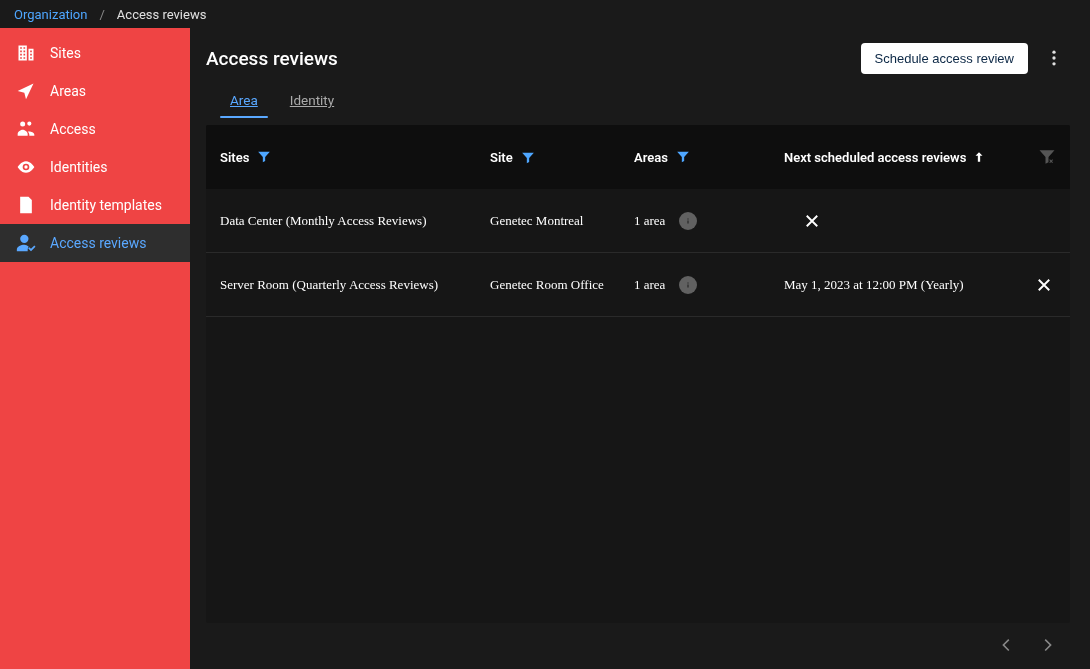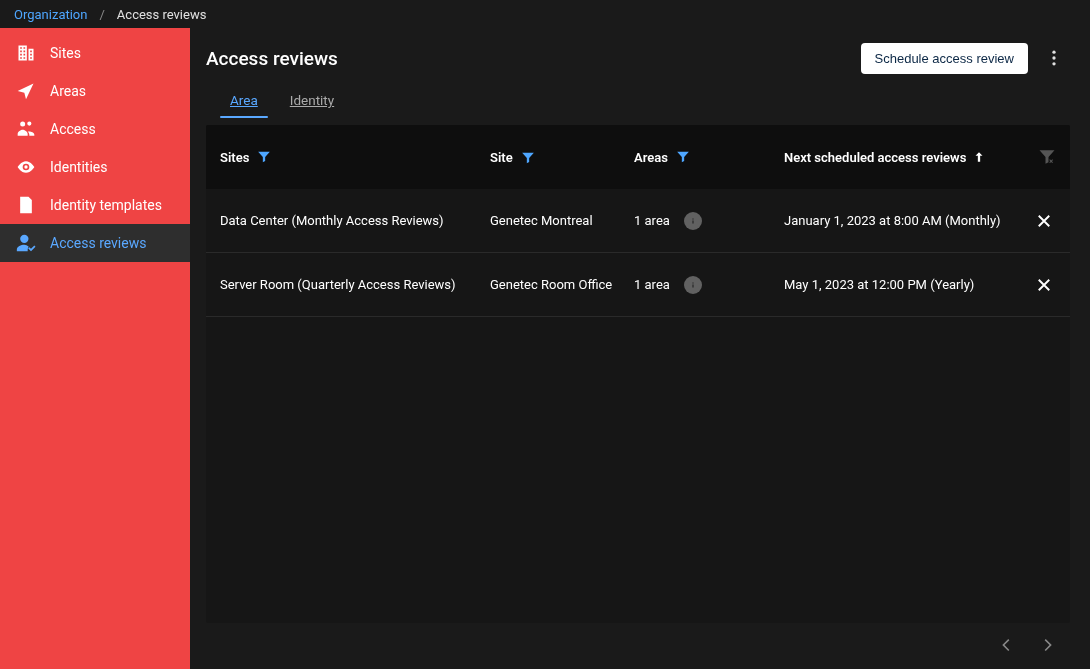--- a/index.html
+++ b/index.html
@@ -46,21 +46,21 @@
   .col-next { flex: 1; display: flex; align-items: center; gap: 6px; }
   .col-actions { flex: 0 0 40px; display: flex; justify-content: flex-end; align-items: center; }
 
   .filter-icon { width: 14px; height: 14px; color: #4ea6ff; display: inline-flex; cursor: pointer; }
   .filter-icon svg { width: 14px; height: 14px; fill: currentColor; }
   .sort-icon { width: 14px; height: 14px; color: #ffffff; display: inline-flex; }
   .sort-icon svg { width: 14px; height: 14px; fill: currentColor; }
   .clear-filter-icon { width: 18px; height: 18px; color: #555; display: inline-flex; cursor: pointer; }
   .clear-filter-icon svg { width: 18px; height: 18px; fill: currentColor; }
 
-  .tbody { flex: 1; }
+  .tbody { flex: 1; font-family: Liberation Serif, serif; }
   .trow { display: flex; align-items: center; padding: 0 14px; height: 64px; border-bottom: 1px solid #2a2a2a; font-size: 13px; color: #ffffff; }
   .info-badge { width: 18px; height: 18px; border-radius: 50%; background: #616161; display: inline-flex; align-items: center; justify-content: center; margin-left: 6px; cursor: pointer; }
   .info-badge svg { width: 12px; height: 12px; fill: #1a1a1a; }
   .delete-btn { width: 24px; height: 24px; display: inline-flex; align-items: center; justify-content: center; cursor: pointer; color: #ffffff; }
   .delete-btn svg { width: 18px; height: 18px; fill: currentColor; }
 
   
   .pagination { display: flex; justify-content: flex-end; gap: 14px; padding: 8px 8px 0 0; }
   .pg-btn { width: 28px; height: 28px; display: inline-flex; align-items: center; justify-content: center; color: #888; cursor: pointer; border-radius: 50%; }
   .pg-btn svg { width: 18px; height: 18px; fill: currentColor; }
@@ -247,23 +247,20 @@
               <span>Genetec Montreal</span>
             </div>
           <div class="col-areas">
             <span>1 area</span>
             <span class="info-badge">
                 <svg viewBox="0 0 24 24">
                   <use href="#ico-info"></use>
                 </svg>
               </span>
           </div>
-          <div class="col-next">
-              <span>January 1, 2023 at 8:00 AM (Monthly)</span>
-            </div>
           <div class="col-actions">
             <span class="delete-btn">
                 <svg viewBox="0 0 24 24">
                   <use href="#ico-close"></use>
                 </svg>
               </span>
           </div>
         </div>
         <div class="trow">
           <div class="col-name">

